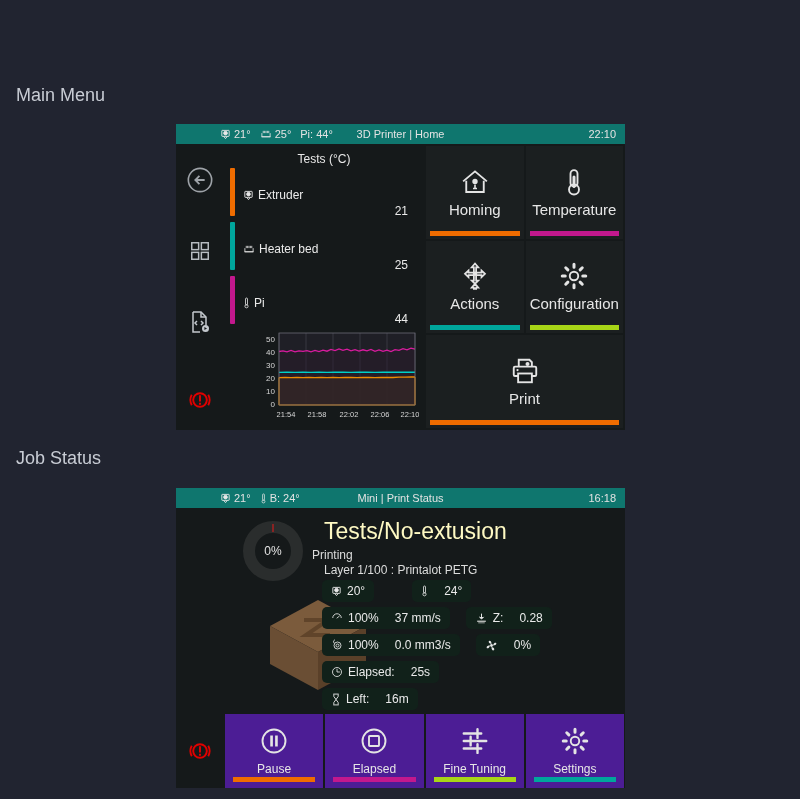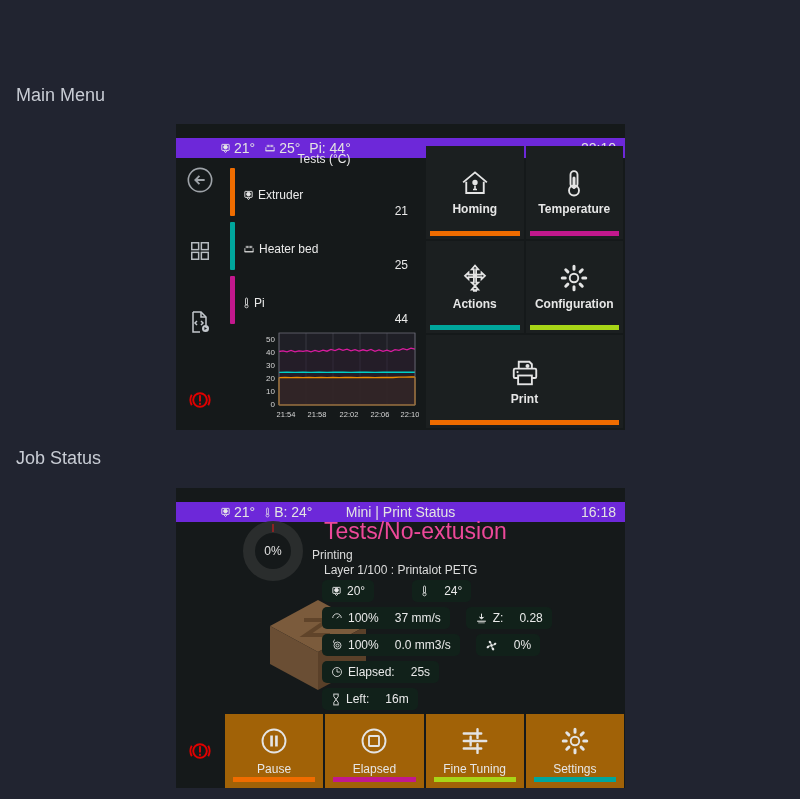--- a/index.html
+++ b/index.html
@@ -31,24 +31,24 @@
     background: #15191a;
     color: #e6e6e6;
     font-size: 11px;
     overflow: hidden;
   }
   #panel-main { top: 124px; height: 306px; }
   #panel-job  { top: 488px; height: 300px; }
 
   
   .statusbar {
-    position: absolute; left: 0; top: 14px; width: 100%; height: 20px;
+    position: absolute; left: 0; top: 0; width: 100%; height: 20px;
     display: flex; align-items: center;
-    font-size: 14px; color: #e3e3e3;
-    background: #6d28d9;
+    font-size: 11px; color: #e3e3e3;
+    background: #0f766e;
   }
   .sb-left { position: absolute; left: 44px; display: flex; align-items: center; gap: 9px; }
   .sb-center { position: absolute; left: 0; width: 100%; text-align: center; }
   .sb-right { position: absolute; right: 9px; }
   .sb-item { display: flex; align-items: center; gap: 3px; }
 
   
   .rail {
     position: absolute; left: 0; top: 20px; width: 48px; bottom: 0;
     display: flex; flex-direction: column; align-items: center;
@@ -83,34 +83,34 @@
     grid-template-columns: 1fr 1fr;
     grid-template-rows: 1fr 1fr 1fr;
     gap: 2px; padding: 2px;
   }
   .menu-btn {
     background: #1b1f20; position: relative;
     display: flex; flex-direction: column; align-items: center; justify-content: center;
     gap: 4px;
   }
   .menu-btn.wide { grid-column: span 2; }
-  .menu-label { font-size: 12px; color: #e6e6e6; font-weight: bold; }
+  .menu-label { font-size: 15px; color: #e6e6e6; }
   .menu-underline { position: absolute; left: 4px; right: 4px; bottom: 3px; height: 5px; }
 
   
   .js-body { position: absolute; left: 48px; top: 20px; right: 0; bottom: 74px; }
 
   .ring { position: absolute; left: 18px; top: 12px; width: 62px; height: 62px; }
   .ring-text {
     position: absolute; left: 0; top: 0; width: 62px; height: 62px;
     display: flex; align-items: center; justify-content: center;
     font-size: 12px; color: #e2e2e2;
   }
 
-  .js-title { position: absolute; left: 100px; top: 10px; font-size: 23px; color: #ec4899; }
+  .js-title { position: absolute; left: 100px; top: 10px; font-size: 23px; color: #fef9c3; }
   .js-state { position: absolute; left: 88px; top: 40px; font-size: 12px; color: #dcdcdc; }
   .js-layer { position: absolute; left: 100px; top: 55px; font-size: 12px; color: #dcdcdc; }
 
   .thumb { position: absolute; left: 38px; top: 84px; width: 112px; height: 104px; }
 
   .stats { position: absolute; left: 98px; top: 72px; width: 248px; }
   .stat-row { display: flex; gap: 6px; margin-bottom: 5px; }
   .chip {
     background: #11211a; border-radius: 5px; height: 22px;
     display: flex; align-items: center; gap: 5px;
@@ -120,21 +120,21 @@
 
   
   .js-bottom {
     position: absolute; left: 0; bottom: 0; width: 100%; height: 74px;
     display: flex;
   }
   .js-estop { width: 48px; display: flex; align-items: center; justify-content: center; }
   .act-btn {
     flex: 1; position: relative;
     display: flex; flex-direction: column; align-items: center; justify-content: center;
-    gap: 6px; background: #a16207; margin: 0 1px;
+    gap: 6px; background: #4c1d95; margin: 0 1px;
   }
   .act-label { font-size: 12px; color: #e6e6e6; }
   .act-underline { position: absolute; left: 8px; right: 8px; bottom: 6px; height: 5px; }
 
   svg { display: block; }
 </style>
 </head>
 <body>
 
 <div class="page">
@@ -164,20 +164,21 @@
                 <path d="M2 17h20"></path>
               <path d="M6 9V4M9 9V4M12 9V4M15 9V4M18 9V4"></path>
             </svg>
           </span>
           <span>25°</span>
         </span>
         <span class="sb-item">
           <span>Pi: 44°</span>
         </span>
       </div>
+      <div class="sb-center">3D Printer | Home</div>
       <div class="sb-right">22:10</div>
     </div>
 
     <div class="rail">
       <div class="rail-btn">
         <span>
           <svg width="28" height="28" viewBox="0 0 24 24" fill="none" stroke="#9ea3a8" stroke-width="1.4">
             <circle cx="12" cy="12" r="10"></circle>
             <path d="M16 12H8M11.5 8.5L8 12l3.5 3.5" stroke-width="1.6"></path>
           </svg>

